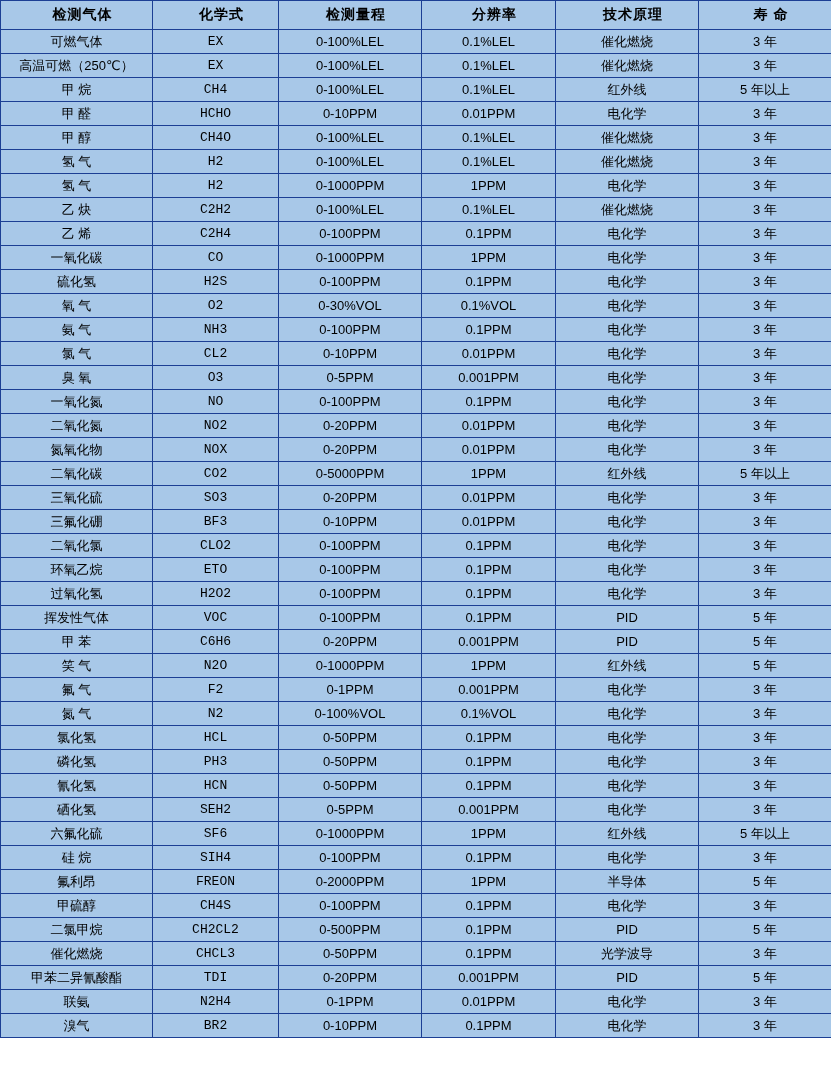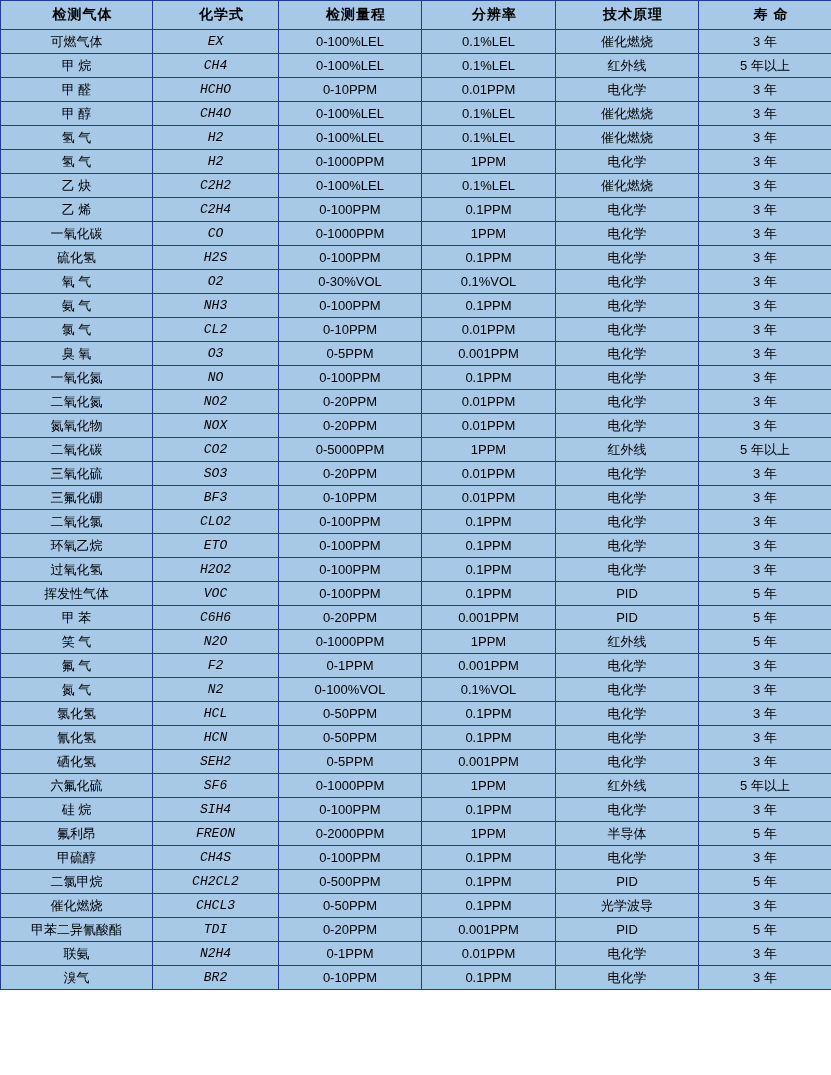--- a/index.html
+++ b/index.html
@@ -38,21 +38,21 @@
   }
   
   col.c0 { width: 152px; }
   col.c1 { width: 126px; }
   col.c2 { width: 143px; }
   col.c3 { width: 134px; }
   col.c4 { width: 143px; }
   col.c5 { width: 133px; }
 
   .cn { font-family: "Liberation Sans", "DejaVu Sans", sans-serif; }
-  .mono { font-family: "Liberation Mono", "DejaVu Sans Mono", monospace; font-size: 12px; font-style: italic; }
+  .mono { font-family: "Liberation Mono", "DejaVu Sans Mono", monospace; font-size: 12px; }
 </style>
 </head>
 <body>
 
 <table class="gas-table">
   <colgroup>
     <col class="c0">
       <col class="c1">
       <col class="c2">
       <col class="c3">
@@ -72,20 +72,28 @@
   <tbody>
       <tr>
         <td class="cn">可燃气体</td>
         <td class="mono">EX</td>
         <td class="cn">0-100%LEL</td>
         <td class="cn">0.1%LEL</td>
         <td class="cn">催化燃烧</td>
         <td class="cn">3 年</td>
       </tr>
       <tr>
+        <td class="cn">高温可燃（250℃）</td>
+        <td class="mono">EX</td>
+        <td class="cn">0-100%LEL</td>
+        <td class="cn">0.1%LEL</td>
+        <td class="cn">催化燃烧</td>
+        <td class="cn">3 年</td>
+      </tr>
+      <tr>
         <td class="cn">甲 烷</td>
         <td class="mono">CH4</td>
         <td class="cn">0-100%LEL</td>
         <td class="cn">0.1%LEL</td>
         <td class="cn">红外线</td>
         <td class="cn">5 年以上</td>
       </tr>
       <tr>
         <td class="cn">甲 醛</td>
         <td class="mono">HCHO</td>
@@ -296,20 +304,28 @@
       </tr>
       <tr>
         <td class="cn">氯化氢</td>
         <td class="mono">HCL</td>
         <td class="cn">0-50PPM</td>
         <td class="cn">0.1PPM</td>
         <td class="cn">电化学</td>
         <td class="cn">3 年</td>
       </tr>
       <tr>
+        <td class="cn">磷化氢</td>
+        <td class="mono">PH3</td>
+        <td class="cn">0-50PPM</td>
+        <td class="cn">0.1PPM</td>
+        <td class="cn">电化学</td>
+        <td class="cn">3 年</td>
+      </tr>
+      <tr>
         <td class="cn">氰化氢</td>
         <td class="mono">HCN</td>
         <td class="cn">0-50PPM</td>
         <td class="cn">0.1PPM</td>
         <td class="cn">电化学</td>
         <td class="cn">3 年</td>
       </tr>
       <tr>
         <td class="cn">硒化氢</td>
         <td class="mono">SEH2</td>

